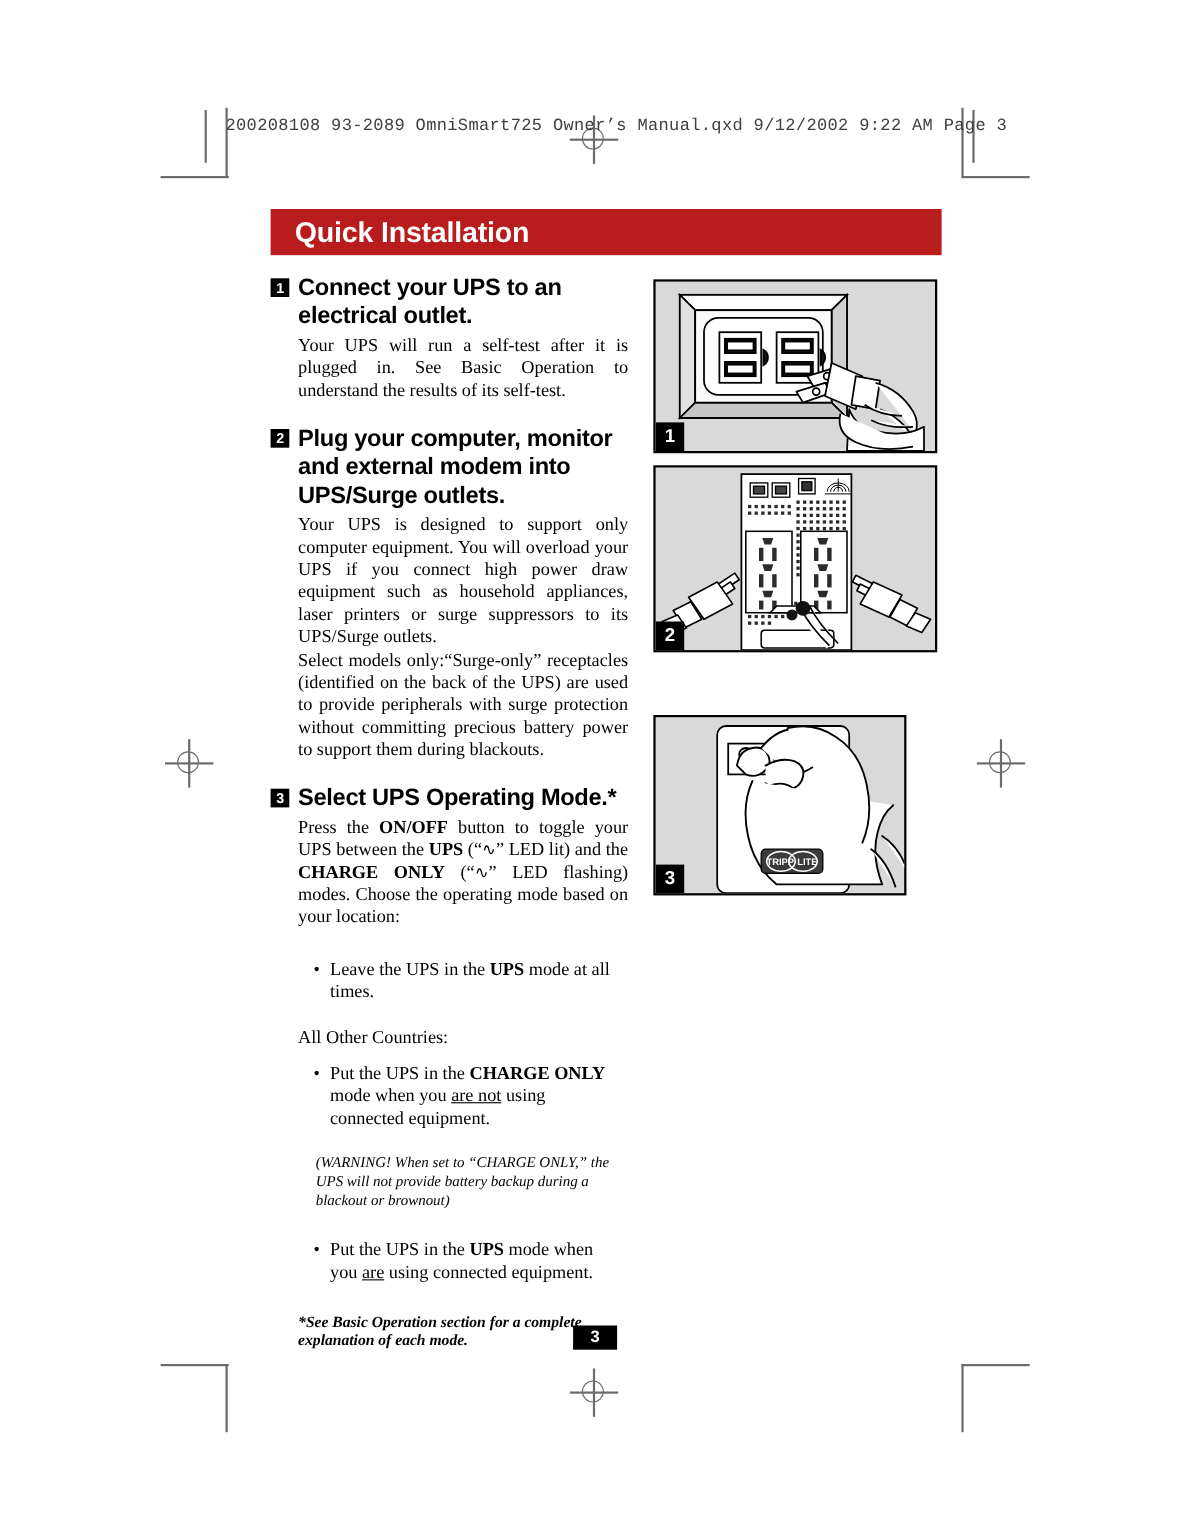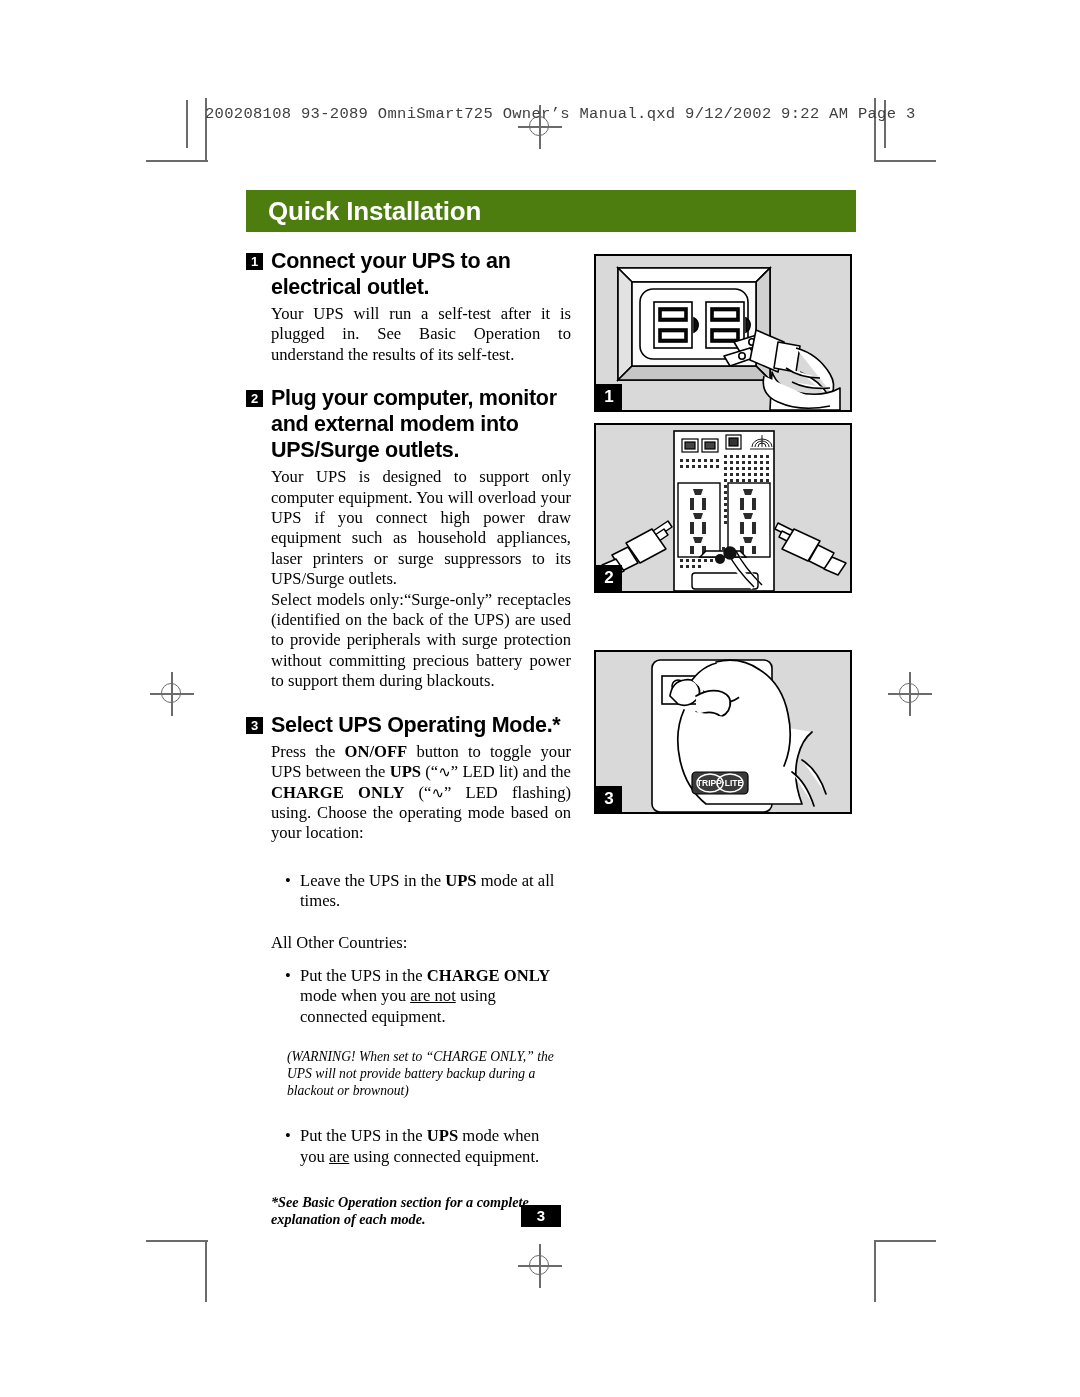--- a/index.html
+++ b/index.html
@@ -78,21 +78,21 @@
     left: 0; top: 0;
     width: 1080px; height: 1397px;
   }
 
   .title-bar {
     position: absolute;
     left: 246px;
     top: 190px;
     width: 610px;
     height: 42px;
-    background: #4d7c0f;
+    background: #b91c1c;
     display: flex;
     align-items: center;
   }
   .title-bar .title-text {
     color: #ffffff;
     font-family: "Liberation Sans", sans-serif;
     font-weight: bold;
     font-size: 26px;
     letter-spacing: -0.2px;
     margin-left: 22px;
@@ -302,21 +302,21 @@
     <p class="body">Your UPS is designed to support only computer equipment. You will overload your UPS if you connect high power draw equipment such as household appliances, laser printers or surge suppressors to its UPS/Surge outlets.</p>
     <p class="body">Select models only:“Surge-only” receptacles (identified on the back of the UPS) are used to provide peripherals with surge protection without committing precious battery power to support them during blackouts.</p>
 
     <div class="gap-lg"></div>
 
     <div class="step-head">
       <span class="step-num">3</span>
       <span class="step-title">Select UPS Operating Mode.*</span>
     </div>
 
-    <p class="body"><span>Press the </span><b>ON/OFF</b><span> button to toggle your UPS between the </span><b>UPS</b><span> (“</span><span class="led-glyph">∿</span><span>” LED lit) and the </span><b>CHARGE ONLY</b><span> (“</span><span class="led-glyph">∿</span><span>” LED flashing) using. Choose the operating mode based on your location:</span></p>
+    <p class="body"><span>Press the </span><b>ON/OFF</b><span> button to toggle your UPS between the </span><b>UPS</b><span> (“</span><span class="led-glyph">∿</span><span>” LED lit) and the </span><b>CHARGE ONLY</b><span> (“</span><span class="led-glyph">∿</span><span>” LED flashing) modes. Choose the operating mode based on your location:</span></p>
 
     <div class="gap-md"></div>
 
     <ul class="bullets">
       <li><span>Leave the UPS in the </span><b>UPS</b><span> mode at all times.</span></li>
     </ul>
 
     <div class="gap-sm"></div>
 
     <div class="plain">All Other Countries:</div>
@@ -627,21 +627,21 @@
       <g fill="#ffffff" stroke="#000" stroke-width="1.5">
         <path d="M132 128 q8 16 26 34" stroke-width="7" stroke="#ffffff"></path>
         <path d="M132 128 q8 16 26 34"></path>
         <path d="M140 126 q8 16 26 34"></path>
         <circle cx="134" cy="128" r="6" fill="#111" stroke="#111"></circle>
       </g>
     </svg>
     <div class="fig-badge">2</div>
   </div>
 
-  <div class="figure" style="left:594px; top:650px; width:258px; height:164px;">
+  <div class="figure" style="left:594px; top:650px; width:230px; height:164px;">
     <svg width="254" height="160" viewBox="0 0 254 160">
 
       <rect x="56" y="8" width="120" height="152" rx="8" fill="#ffffff" stroke="#000" stroke-width="1.6"></rect>
 
       <rect x="66" y="24" width="42" height="28" fill="#ffffff" stroke="#000" stroke-width="1.6"></rect>
       <circle cx="82" cy="34" r="6" fill="#ffffff" stroke="#000" stroke-width="1.6"></circle>
       <circle cx="82" cy="34" r="2.6" fill="#111"></circle>
 
       <g fill="#ffffff" stroke="#000" stroke-width="1.7" stroke-linejoin="round" stroke-linecap="round">
 

